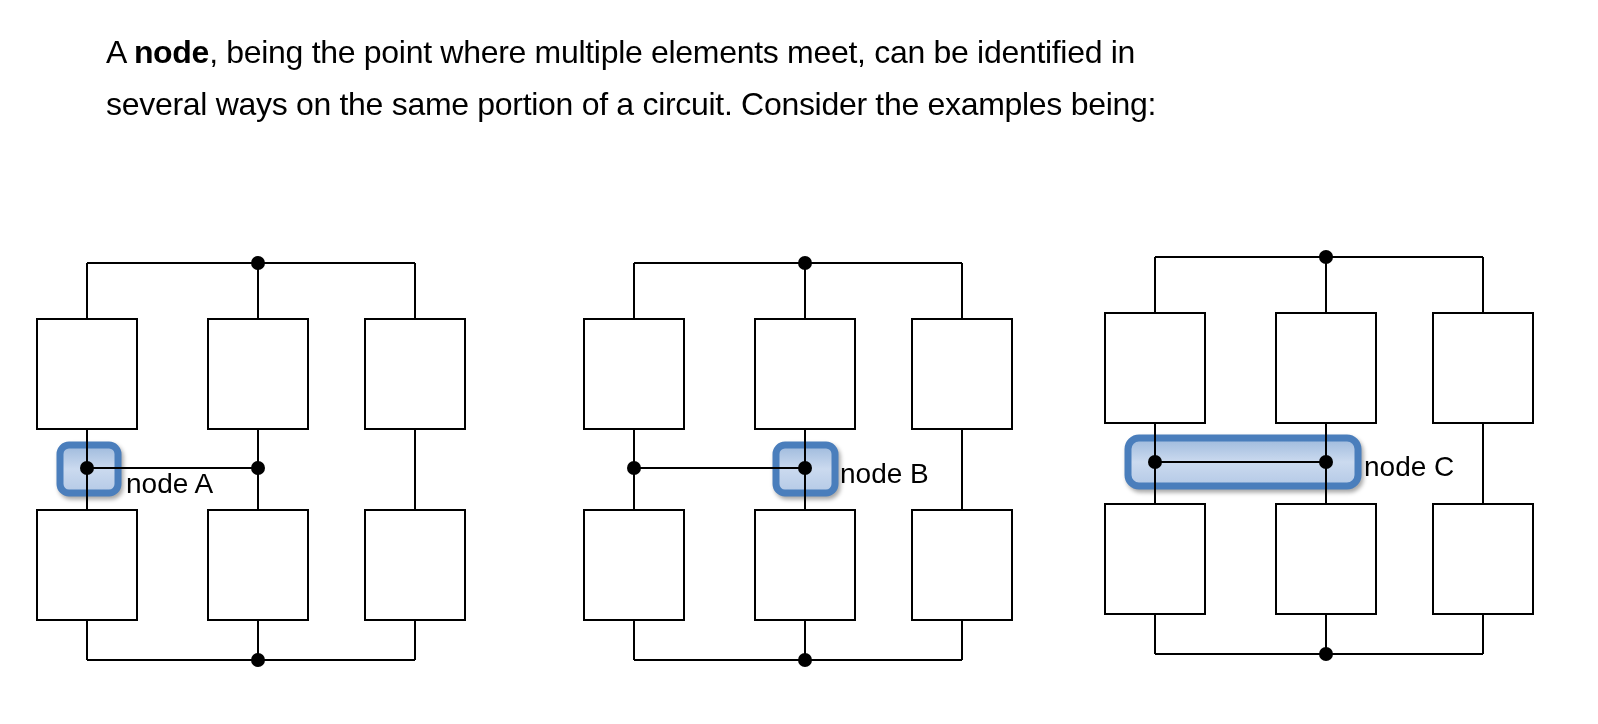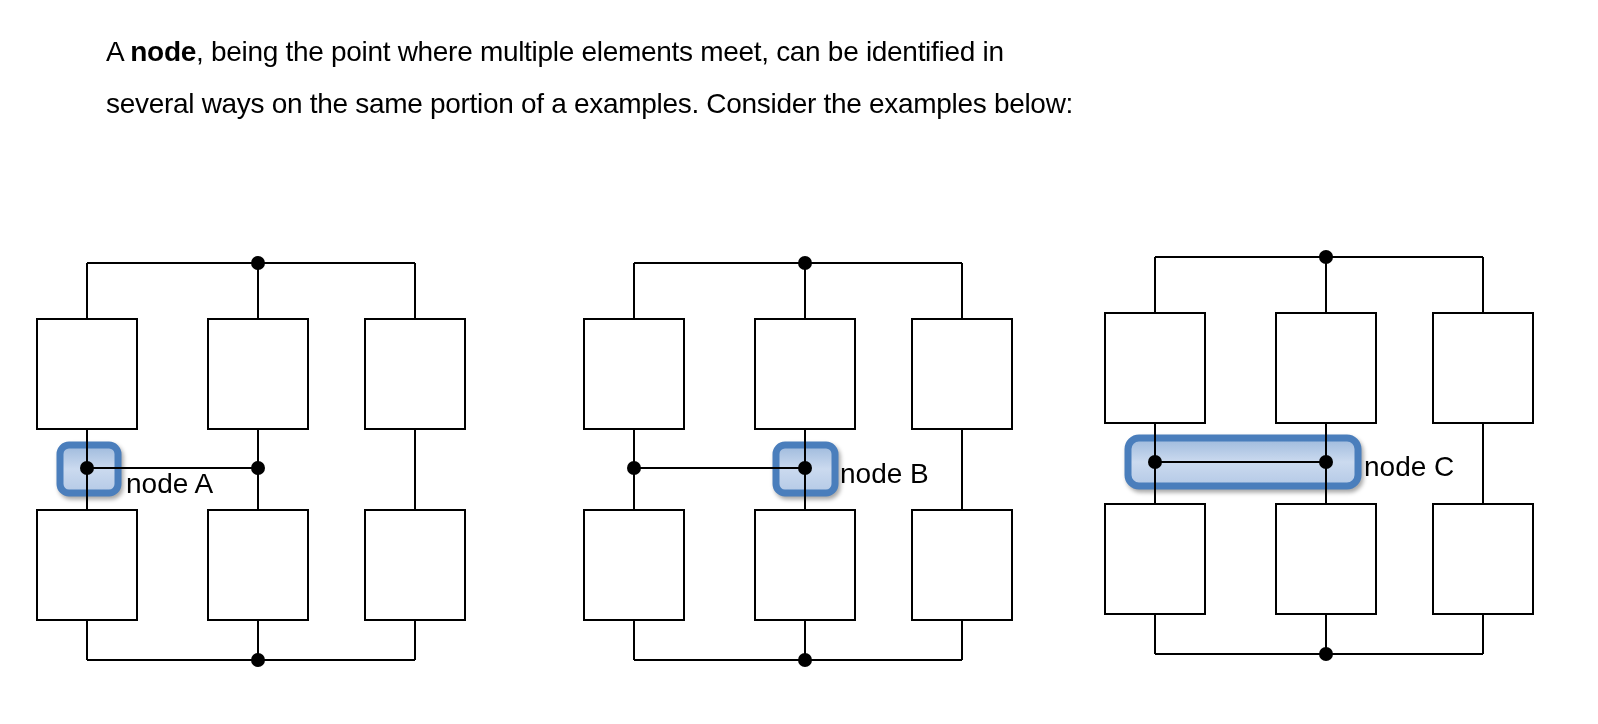--- a/index.html
+++ b/index.html
@@ -1,34 +1,34 @@
 <!DOCTYPE html>
 <html><head>
 <meta charset="utf-8">
 <style>
   html,body{margin:0;padding:0;background:#fff;}
   #page{position:relative;width:1598px;height:724px;background:#ffffff;overflow:hidden;
         font-family:"Liberation Sans",sans-serif;}
   .intro{position:absolute;left:106px;top:26px;width:1470px;
-         font-size:28px;line-height:52px;letter-spacing:-0.3px;color:#000;}
+         font-size:32px;line-height:52px;letter-spacing:-0.3px;color:#000;}
   .intro b{font-weight:700;}
   .circuit{position:absolute;width:470px;height:440px;}
   #circuit-0{left:30px;top:240px;}
   #circuit-1{left:577px;top:240px;}
   #circuit-2{left:1098px;top:234px;}
   svg text{font-family:"Liberation Sans",sans-serif;}
 </style>
 </head>
 <body>
 
 <div id="page">
 
   <div class="intro">
     <div><span>A </span><b>node</b><span>, being the point where multiple elements meet, can be identified in</span></div>
-    <div>several ways on the same portion of a examples. Consider the examples below:</div>
+    <div>several ways on the same portion of a circuit. Consider the examples being:</div>
   </div>
 
   <svg id="circuit-0" class="circuit" viewBox="0 0 470 440">
       <defs>
         <linearGradient id="hlgrad0" x1="0" y1="0" x2="0" y2="1">
           <stop offset="0" stop-color="#9db9dc"></stop>
           <stop offset="0.5" stop-color="#cbdaef"></stop>
           <stop offset="1" stop-color="#b4c9e6"></stop>
         </linearGradient>
       </defs>

